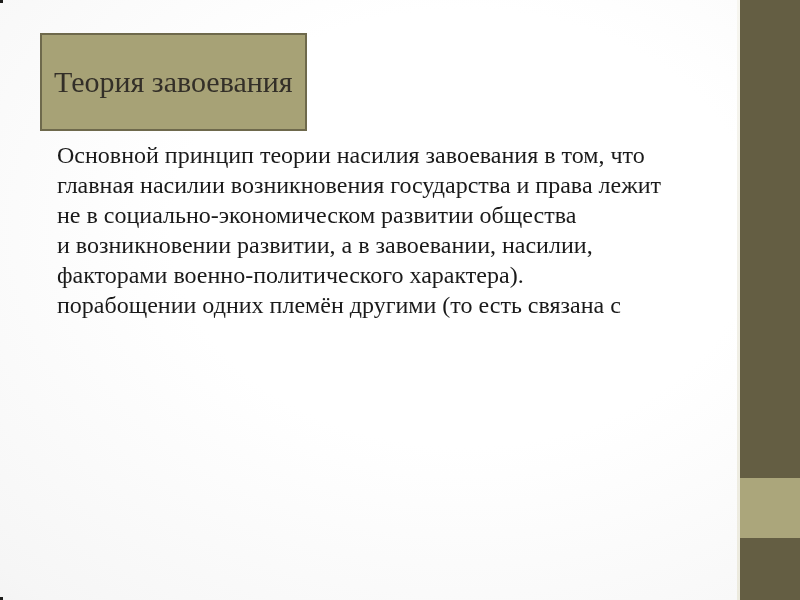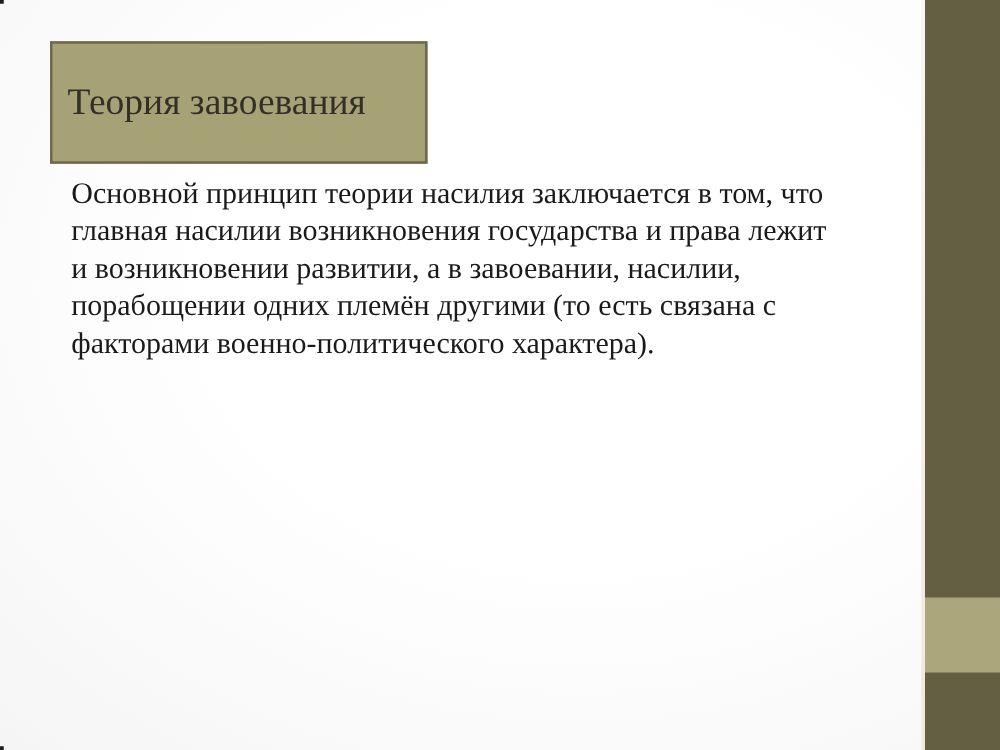--- a/index.html
+++ b/index.html
@@ -16,21 +16,21 @@
   .slide {
     position: absolute;
     left: 0; top: 0;
     width: 800px; height: 600px;
     background: radial-gradient(130% 130% at 58% 38%, #ffffff 28%, #f6f6f6 62%, #e2e2e2 100%);
   }
   .title-box {
     position: absolute;
     left: 40px;
     top: 33px;
-    width: 302px;
+    width: 267px;
     height: 98px;
     box-sizing: border-box;
     background: #a7a276;
     border: 2px solid #6e694c;
     display: flex;
     align-items: center;
     padding-left: 12px;
   }
   .title-text {
     font-size: 30px;
@@ -86,25 +86,26 @@
 </head>
 <body>
 
 <div class="slide">
 
   <div class="title-box">
     <div class="title-text">Теория завоевания</div>
   </div>
 
   <div class="body-text">
-    <div class="body-line">Основной принцип теории насилия заключается в том, что</div>
+    <div class="body-line">Основной принцип теории насилия завоевания в том, что</div>
     <div class="body-line">главная насилии возникновения государства и права лежит</div>
+    <div class="body-line">не в социально-экономическом развитии общества</div>
     <div class="body-line">и возникновении развитии, а в завоевании, насилии,</div>
+    <div class="body-line">факторами военно-политического характера).</div>
     <div class="body-line">порабощении одних племён другими (то есть связана с</div>
-    <div class="body-line">факторами военно-политического характера).</div>
   </div>
 
   <div class="strip-edge"></div>
 
   <div class="right-strip">
     <div class="light-band"></div>
   </div>
 
   <div class="corner-dot tl"></div>
   <div class="corner-dot bl"></div>

